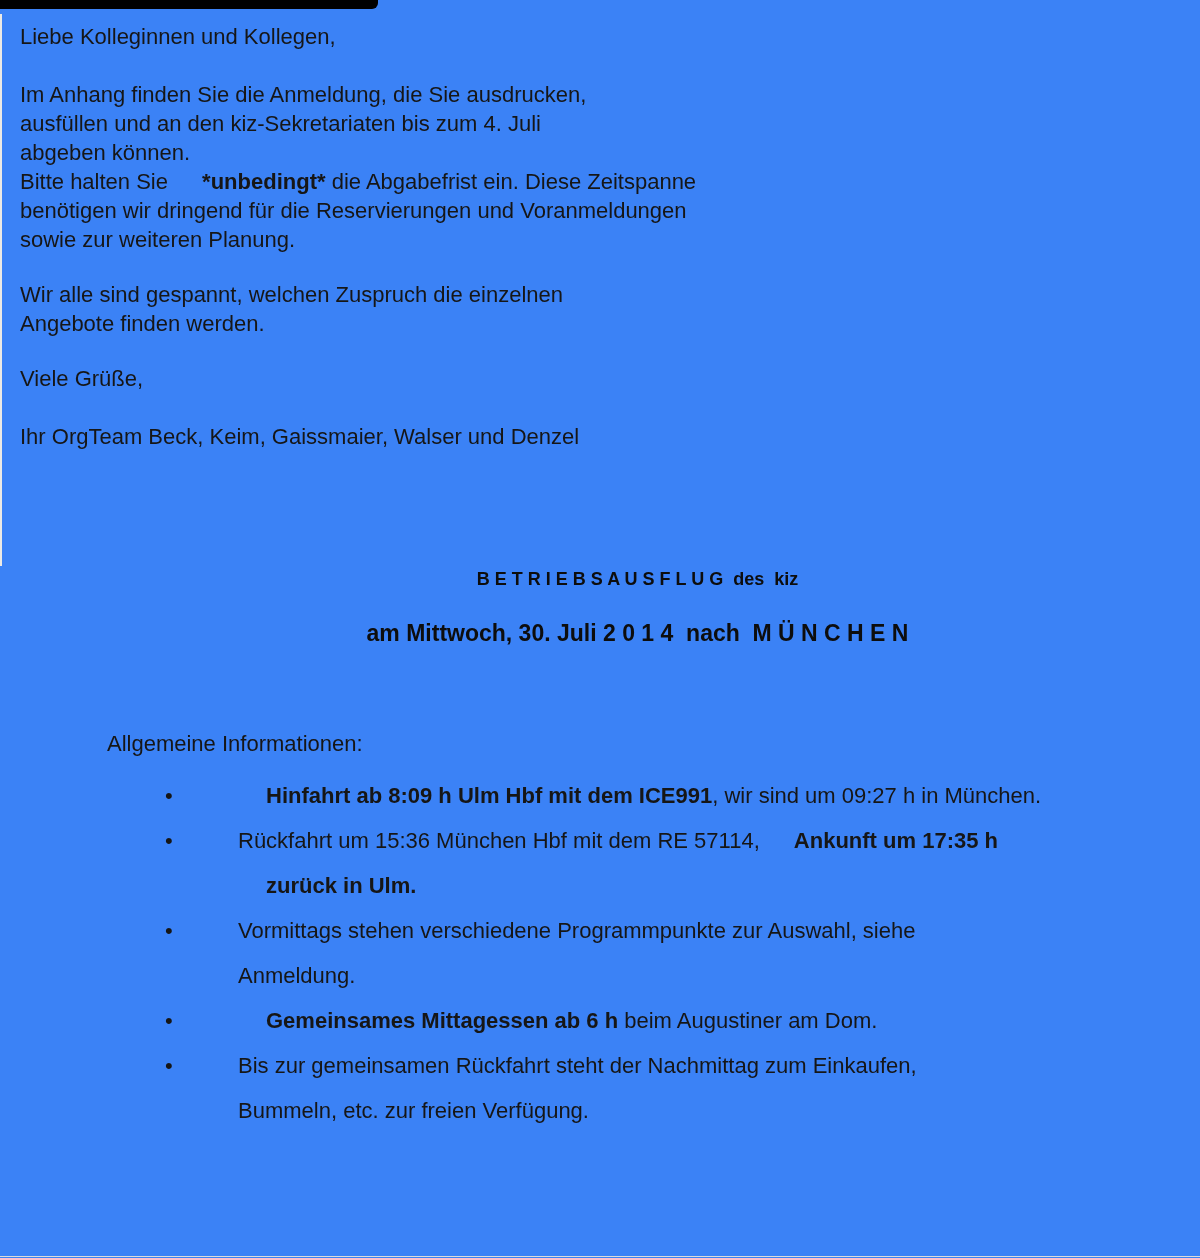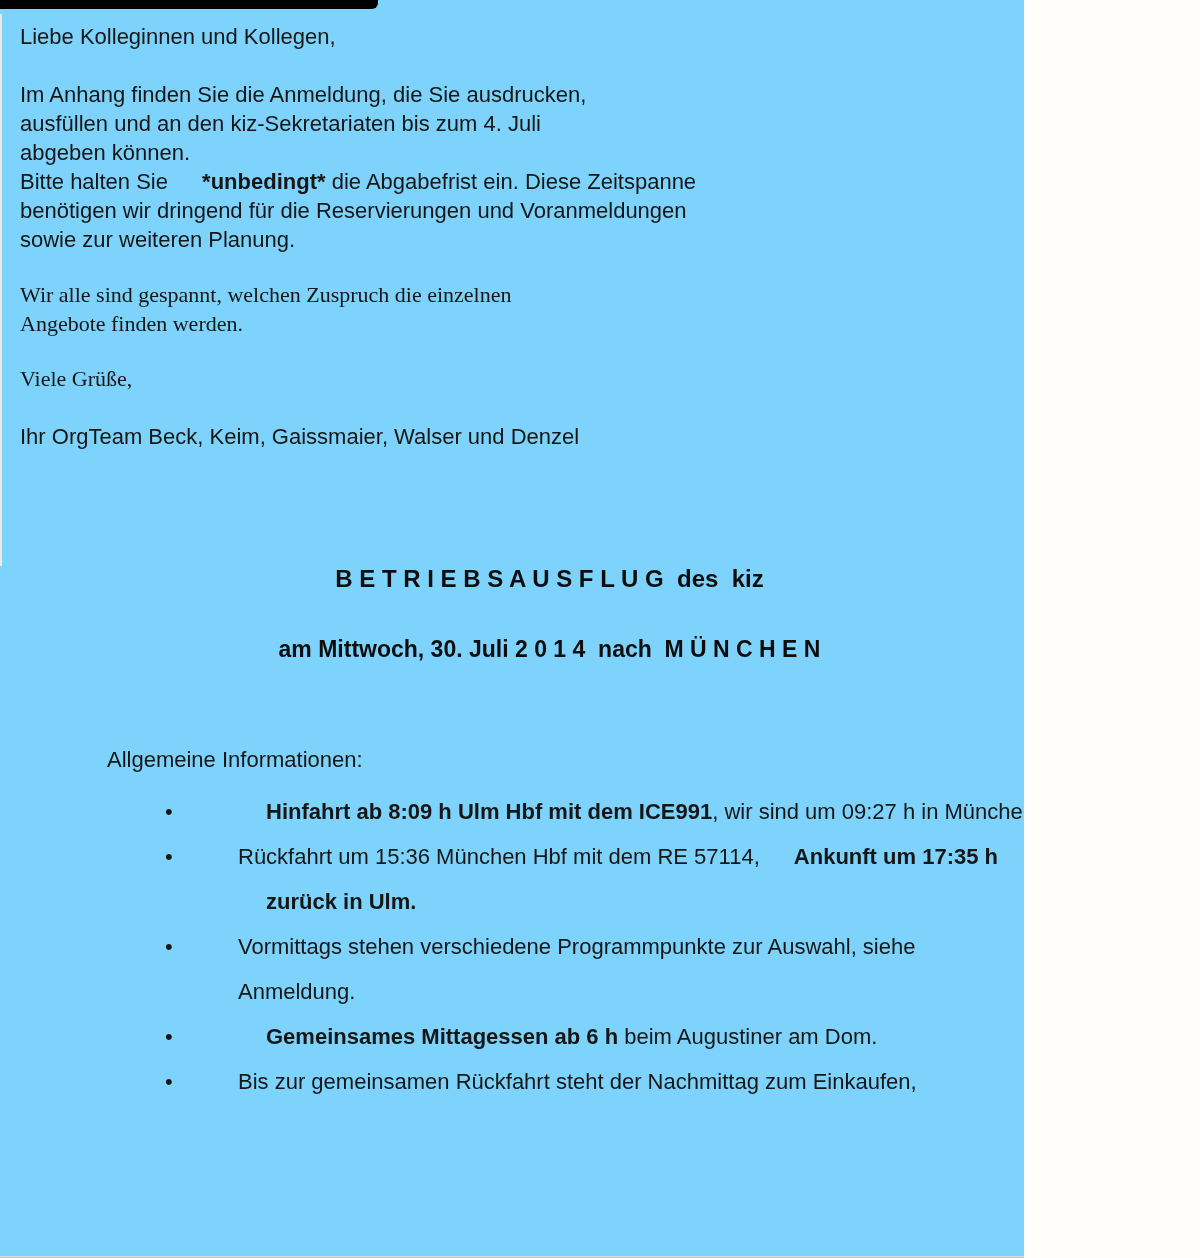--- a/index.html
+++ b/index.html
@@ -4,23 +4,23 @@
 <style>
   * { margin: 0; padding: 0; box-sizing: border-box; }
   html, body { width: 1200px; }
   body {
     font-family: "Liberation Sans", "DejaVu Sans", sans-serif;
     background: #fffefa;
     color: #161616;
   }
   .page {
     position: relative;
-    width: 1024px;
+    width: 1200px;
     height: 1258px;
-    background: #7dd3fc;
+    background: #3b82f6;
     overflow: hidden;
   }
   
   .top-banner {
     position: absolute;
     top: 0; left: 0;
     width: 378px; height: 9px;
     background: #000;
     border-radius: 0 0 6px 0;
   }
@@ -36,36 +36,36 @@
     left: 0; bottom: 1px;
     width: 1200px; height: 1px;
     background: #dcdcda;
   }
   .letter {
     padding: 22px 40px 0 20px;
     font-size: 22px;
     line-height: 29px;
   }
   .letter p.mt1 { margin-top: 29px; }
-  .letter p.mt2 { margin-top: 26px; font-family: Liberation Serif, serif; }
+  .letter p.mt2 { margin-top: 26px; }
   b, .bold { font-weight: bold; margin-left: 28px; }
   .announcement {
     text-align: center;
     padding-left: 75px;
     font-weight: bold;
     color: #0d0d0d;
   }
   .announcement .title {
     margin-top: 115px;
-    font-size: 24px;
+    font-size: 18px;
     line-height: 26px;
     white-space: pre;
   }
   .announcement .subtitle {
-    margin-top: 44px;
+    margin-top: 28px;
     font-size: 23px;
     line-height: 26px;
     white-space: pre;
   }
   .info { font-size: 22px; }
   .info-heading {
     margin-top: 83px;
     margin-left: 107px;
     line-height: 29px;
   }
@@ -118,20 +118,20 @@
     <div class="bullets">
 
       <div class="bullet-item"><span class="bullet-glyph">•</span><b>Hinfahrt ab 8:09 h Ulm Hbf mit dem ICE991</b><span>, wir sind um 09:27 h in München.</span></div>
 
       <div class="bullet-item"><span class="bullet-glyph">•</span><span>Rückfahrt um 15:36 München Hbf mit dem RE 57114, </span><b>Ankunft um 17:35 h</b><br><b>zurück in Ulm.</b></div>
 
       <div class="bullet-item"><span class="bullet-glyph">•</span><span>Vormittags stehen verschiedene Programmpunkte zur Auswahl, siehe</span><br><span>Anmeldung.</span></div>
 
       <div class="bullet-item"><span class="bullet-glyph">•</span><b>Gemeinsames Mittagessen ab 6 h</b><span> beim Augustiner am Dom.</span></div>
 
-      <div class="bullet-item"><span class="bullet-glyph">•</span><span>Bis zur gemeinsamen Rückfahrt steht der Nachmittag zum Einkaufen,</span><br></div>
+      <div class="bullet-item"><span class="bullet-glyph">•</span><span>Bis zur gemeinsamen Rückfahrt steht der Nachmittag zum Einkaufen,</span><br><span>Bummeln, etc. zur freien Verfügung.</span></div>
 
     </div>
   </div>
 
   <div class="bottom-edge-line"></div>
 
 </div>
 
 </body></html>

